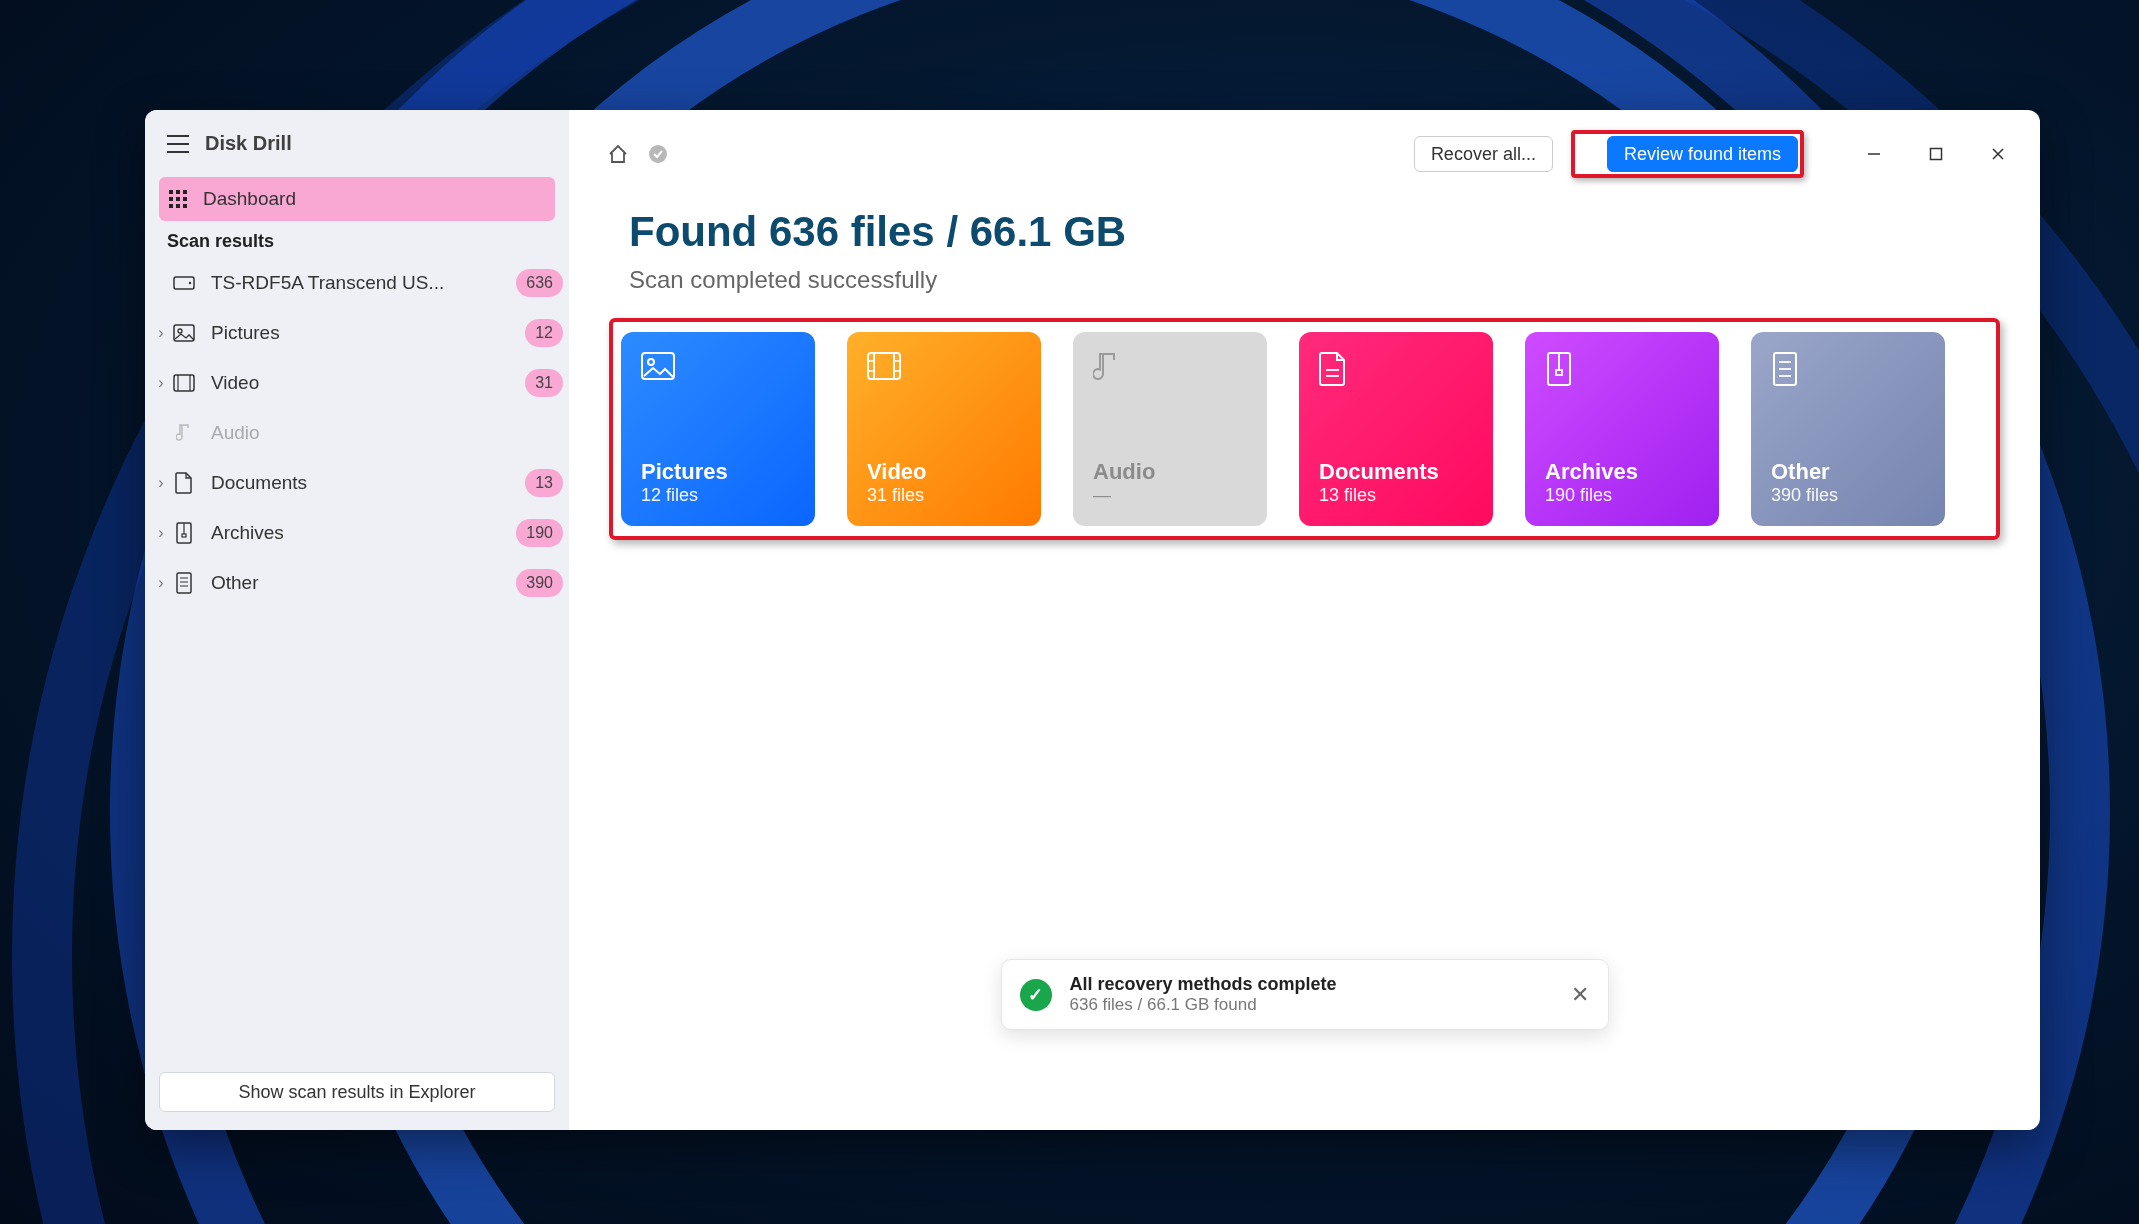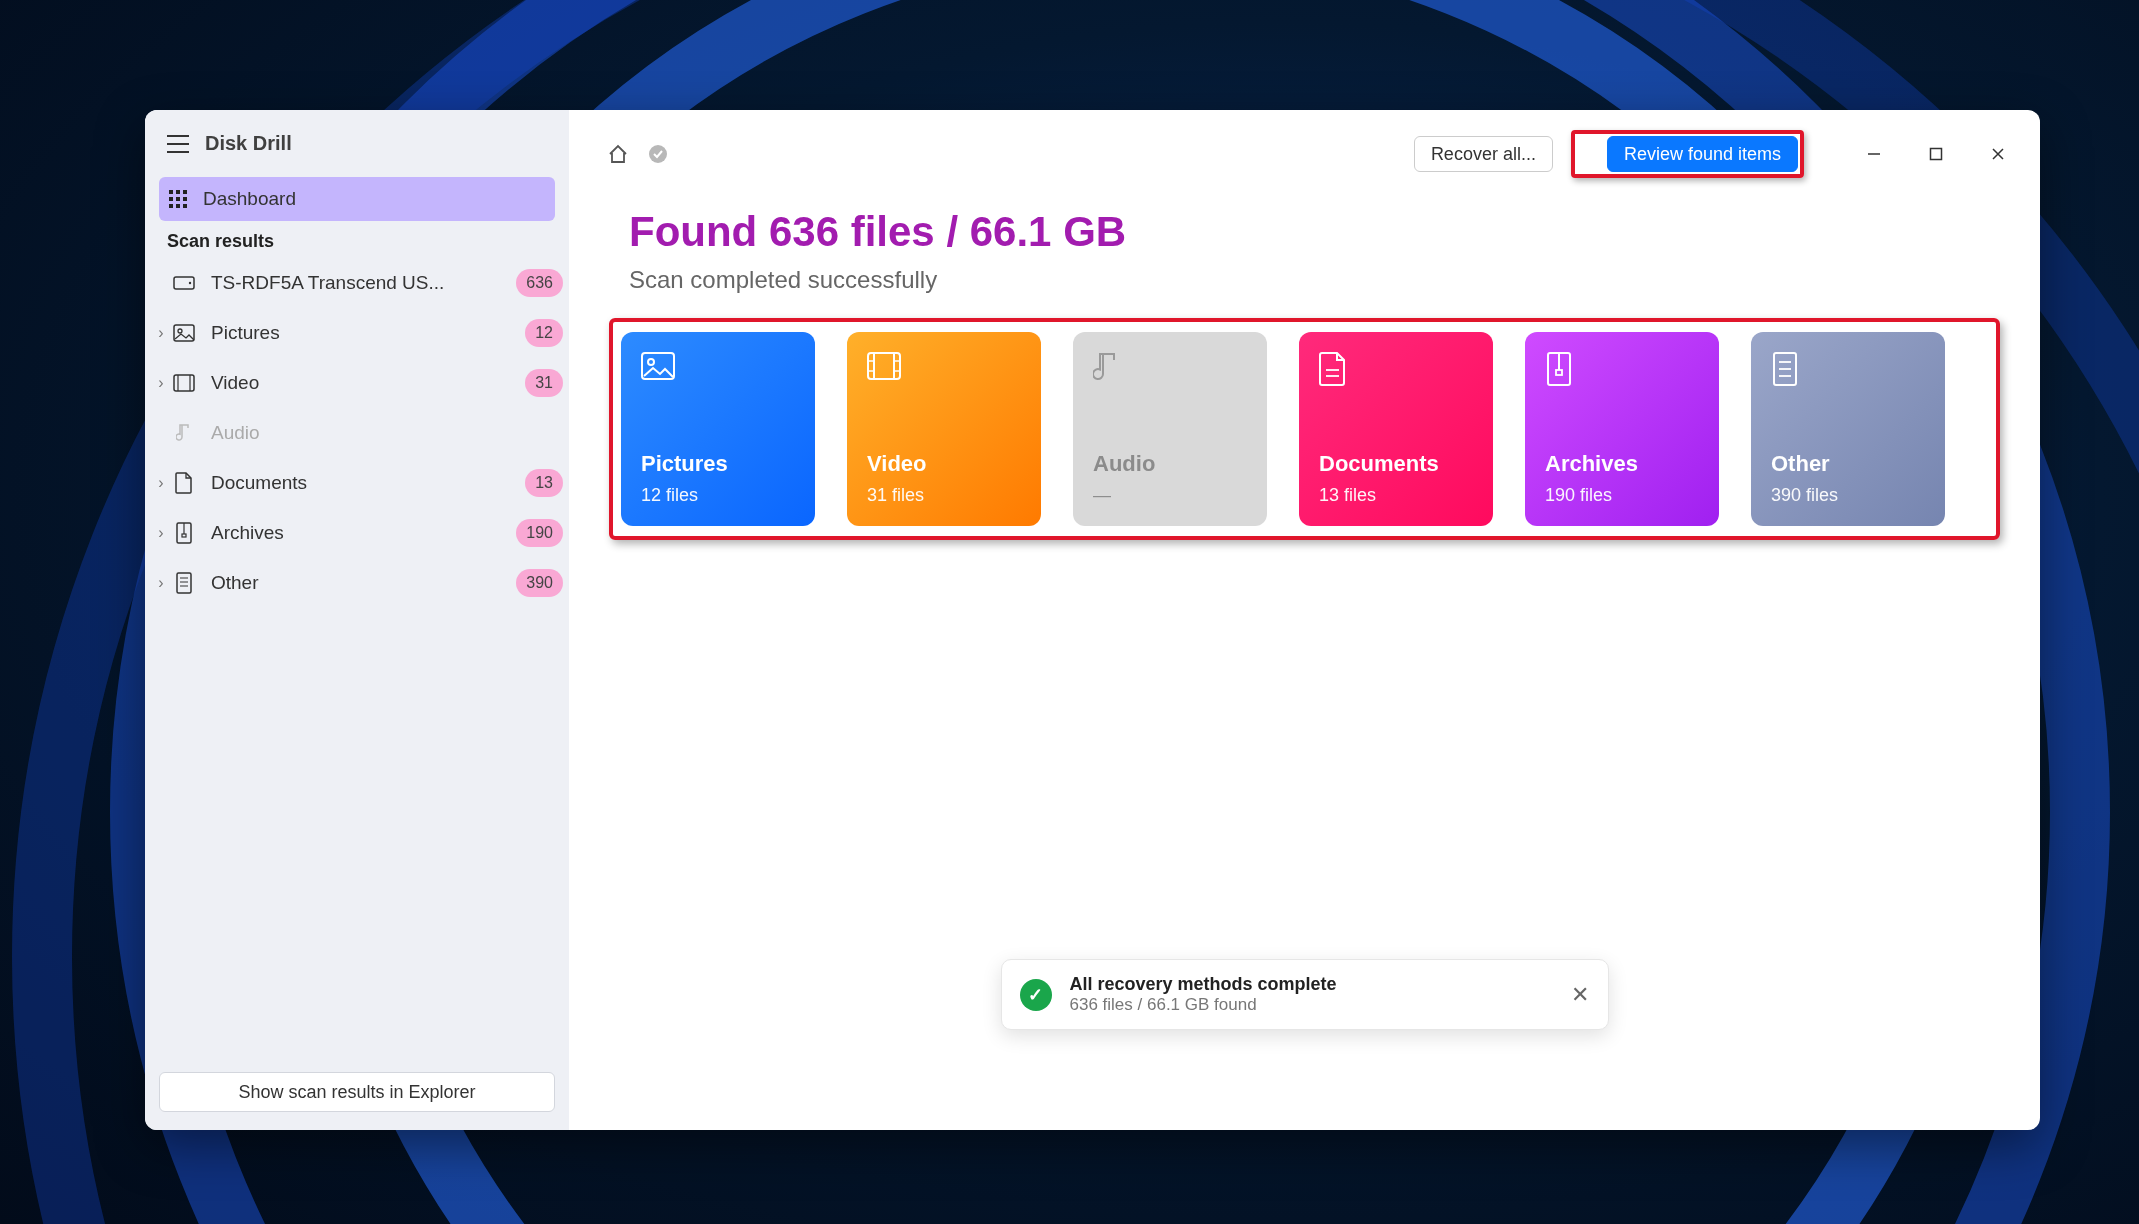--- a/index.html
+++ b/index.html
@@ -21,21 +21,21 @@
 }
 
 .sidebar { width: 424px; background: #eef0f5; display: flex; flex-direction: column; }
 .sb-top { display: flex; align-items: center; gap: 16px; padding: 22px 22px 18px 22px; }
 .hamburger { width: 22px; height: 18px; display: flex; flex-direction: column; justify-content: space-between; cursor: pointer; }
 .hamburger span { height: 2px; background: #333; }
 .app-title { font-size: 20px; font-weight: 600; color: #404040; }
 
 .sb-nav { padding: 4px 14px 0 14px; }
 .sb-item { display: flex; align-items: center; gap: 16px; height: 44px; border-radius: 6px; padding: 0 14px; cursor: pointer; color: #333; }
-.sb-item.selected { background: #c4b5fd; padding-left: 10px; }
+.sb-item.selected { background: #f9a8d4; padding-left: 10px; }
 .sb-icon-grid { width: 18px; height: 18px; display: grid; grid-template-columns: repeat(3,4px); grid-template-rows: repeat(3,4px); gap: 3px; }
 .sb-icon-grid i { background: #222; }
 .sb-item .lbl { font-size: 19px; }
 
 .sb-section { padding: 10px 22px 6px 22px; font-size: 18px; font-weight: 600; color: #222; }
 
 .sb-list { padding: 0 0; }
 .sb-row { display: flex; align-items: center; height: 50px; padding: 0 6px; cursor: pointer; color: #333; }
 .sb-row .chev { width: 20px; text-align: center; color: #777; font-size: 16px; }
 .sb-row .ricon { width: 26px; height: 20px; display: flex; align-items: center; justify-content: center; margin-right: 14px; }
@@ -52,30 +52,30 @@
 .toolbar { display: flex; align-items: center; padding: 20px 20px 6px 38px; gap: 18px; }
 .toolbar .ic { color: #555; display: inline-flex; align-items: center; justify-content: center; }
 .spacer { flex: 1; }
 .btn { height: 36px; border-radius: 6px; padding: 0 16px; font-size: 18px; cursor: pointer; display: inline-flex; align-items: center; }
 .btn-outline { background: #fff; border: 1px solid #ccc; color: #333; }
 .btn-primary { background: #0a78ff; border: 1px solid #0a78ff; color: #fff; margin-left: 30px; }
 .highlight-box { border: 4px solid #e0162b; border-radius: 4px; padding: 2px; box-shadow: 2px 3px 6px rgba(0,0,0,0.3); }
 .wctrl { width: 44px; height: 36px; display: inline-flex; align-items: center; justify-content: center; color: #333; cursor: pointer; }
 
 .heading { padding: 24px 0 0 60px; }
-.heading h1 { font-size: 42px; font-weight: 600; color: #a21caf; }
+.heading h1 { font-size: 42px; font-weight: 600; color: #0c4a6e; }
 .heading .sub { font-size: 24px; color: #666; margin-top: 10px; }
 
 .cards-wrap { margin: 24px 40px 0 40px; border: 4px solid #e0162b; border-radius: 6px; padding: 10px 8px; box-shadow: 3px 4px 8px rgba(0,0,0,0.3); }
 .cards { display: flex; gap: 32px; }
 .card { width: 194px; height: 194px; border-radius: 12px; padding: 20px; color: #fff; cursor: pointer; display: flex; flex-direction: column; }
 .card .cicon { width: 34px; height: 34px; }
 .card .fill { flex: 1; }
 .card .ctitle { font-size: 22px; font-weight: 600; }
-.card .csub { font-size: 18px; opacity: 0.95; margin-top: 8px; }
+.card .csub { font-size: 18px; opacity: 0.95; margin-top: 0; }
 .card.pictures { background: linear-gradient(135deg,#2d8bff,#0a66ff); }
 .card.video { background: linear-gradient(135deg,#ffb02a,#ff7a00); }
 .card.audio { background: #d9d9d9; color: #8b8b8b; }
 .card.documents { background: linear-gradient(135deg,#ff2a7b,#ff0a5e); }
 .card.archives { background: linear-gradient(135deg,#cf4bff,#a020f0); }
 .card.other { background: linear-gradient(135deg,#9aa6c9,#7685b0); }
 
 .toast { position: absolute; left: 50%; bottom: 100px; transform: translateX(-50%); width: 608px; background: #fff; border: 1px solid #e6e6e6; border-radius: 10px; box-shadow: 0 6px 20px rgba(0,0,0,0.12); padding: 14px 18px; display: flex; align-items: center; gap: 18px; }
 .toast .check { width: 32px; height: 32px; border-radius: 50%; background: #1aa64b; display: flex; align-items: center; justify-content: center; color: #fff; font-size: 18px; font-weight: bold; }
 .toast .tx .t1 { font-size: 18px; font-weight: 600; color: #222; }

